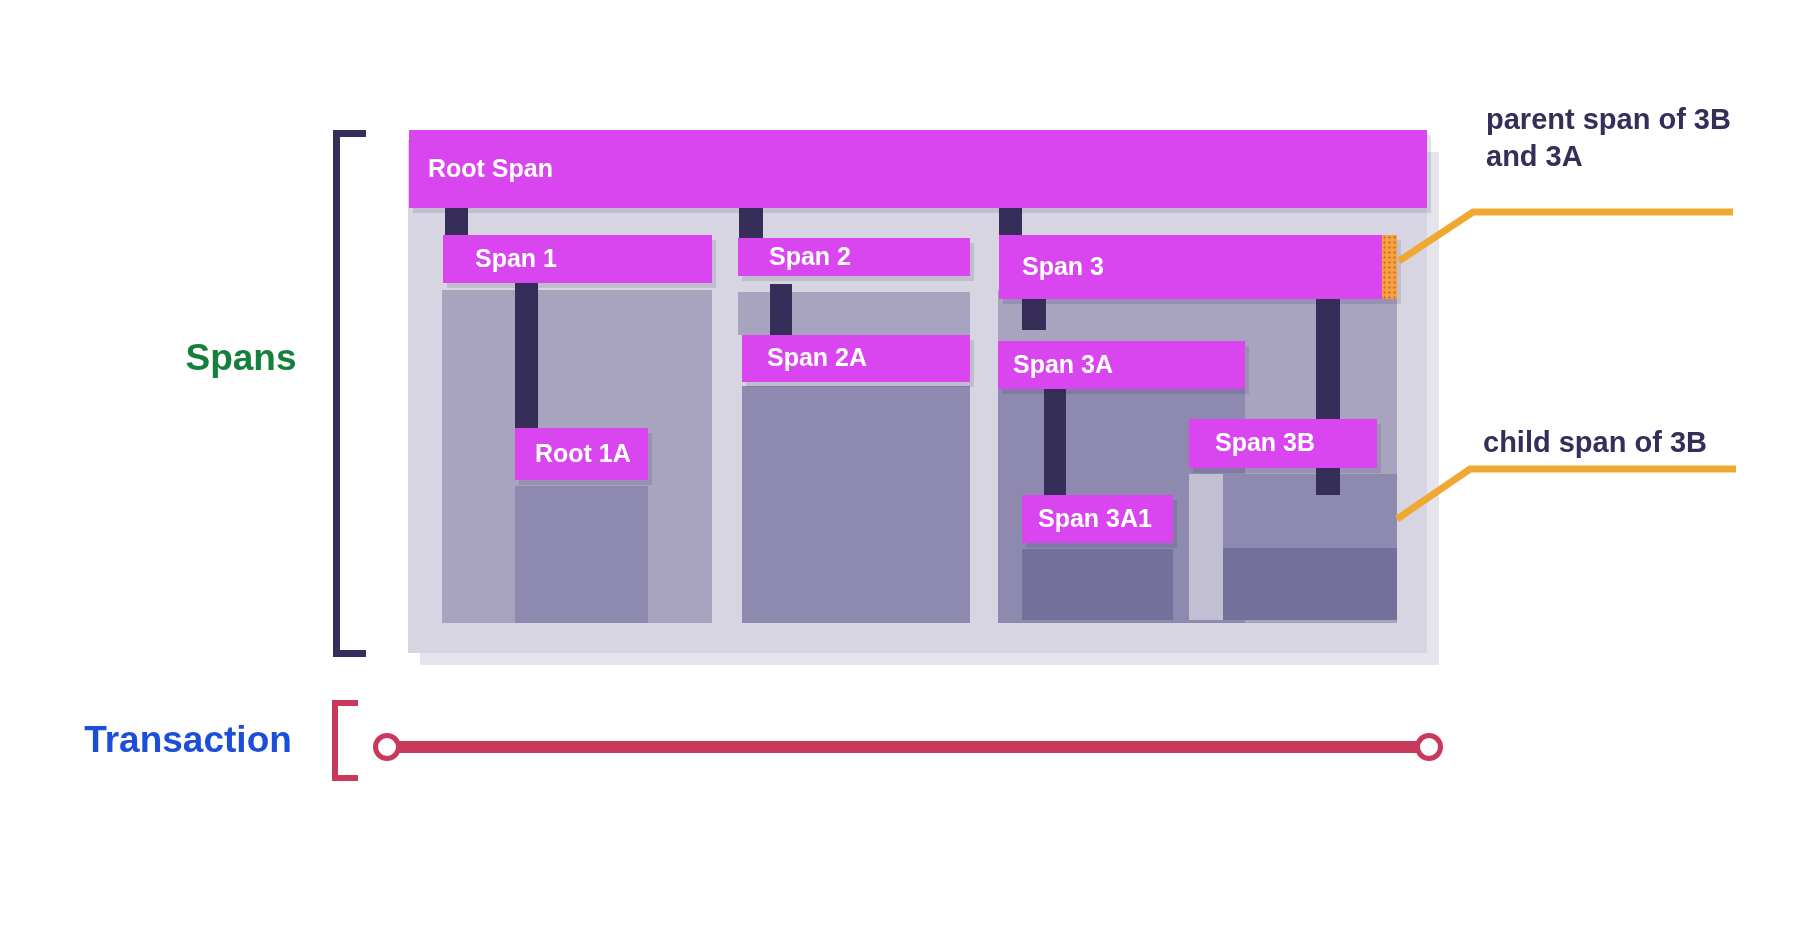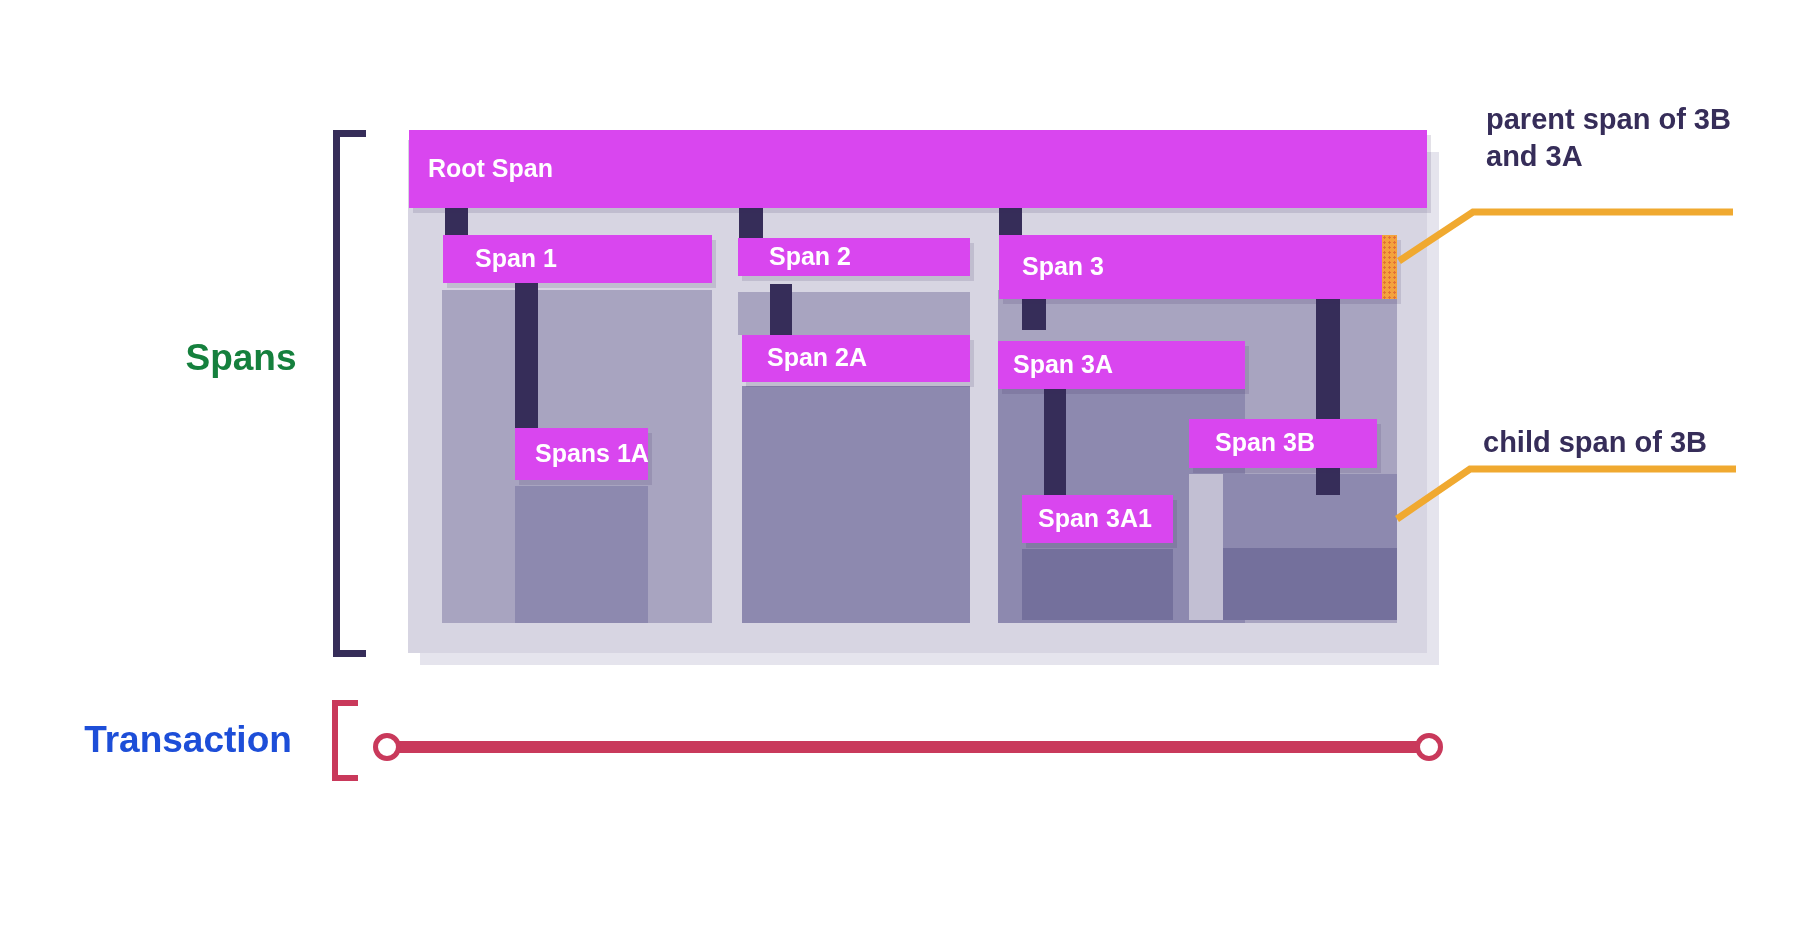--- a/index.html
+++ b/index.html
@@ -119,21 +119,21 @@
   <div class="abs bar" style="left:738px;top:238px;width:232px;height:38px;padding-left:31px;">
     <span class="lbl">Span 2</span>
   </div>
 
   <div class="abs bar" style="left:999px;top:235px;width:398px;height:64px;padding-left:23px;">
     <span class="lbl">Span 3</span>
     <span class="marker"></span>
   </div>
 
   <div class="abs bar" style="left:515px;top:428px;width:133px;height:52px;padding-left:20px;">
-    <span class="lbl">Spans 1A</span>
+    <span class="lbl">Root 1A</span>
   </div>
 
   <div class="abs bar" style="left:742px;top:335px;width:228px;height:47px;padding-left:25px;">
     <span class="lbl">Span 2A</span>
   </div>
 
   <div class="abs bar" style="left:998px;top:328px;width:247px;height:48px;padding-left:15px;margin-top:13px;">
     <span class="lbl">Span 3A</span>
   </div>
 

